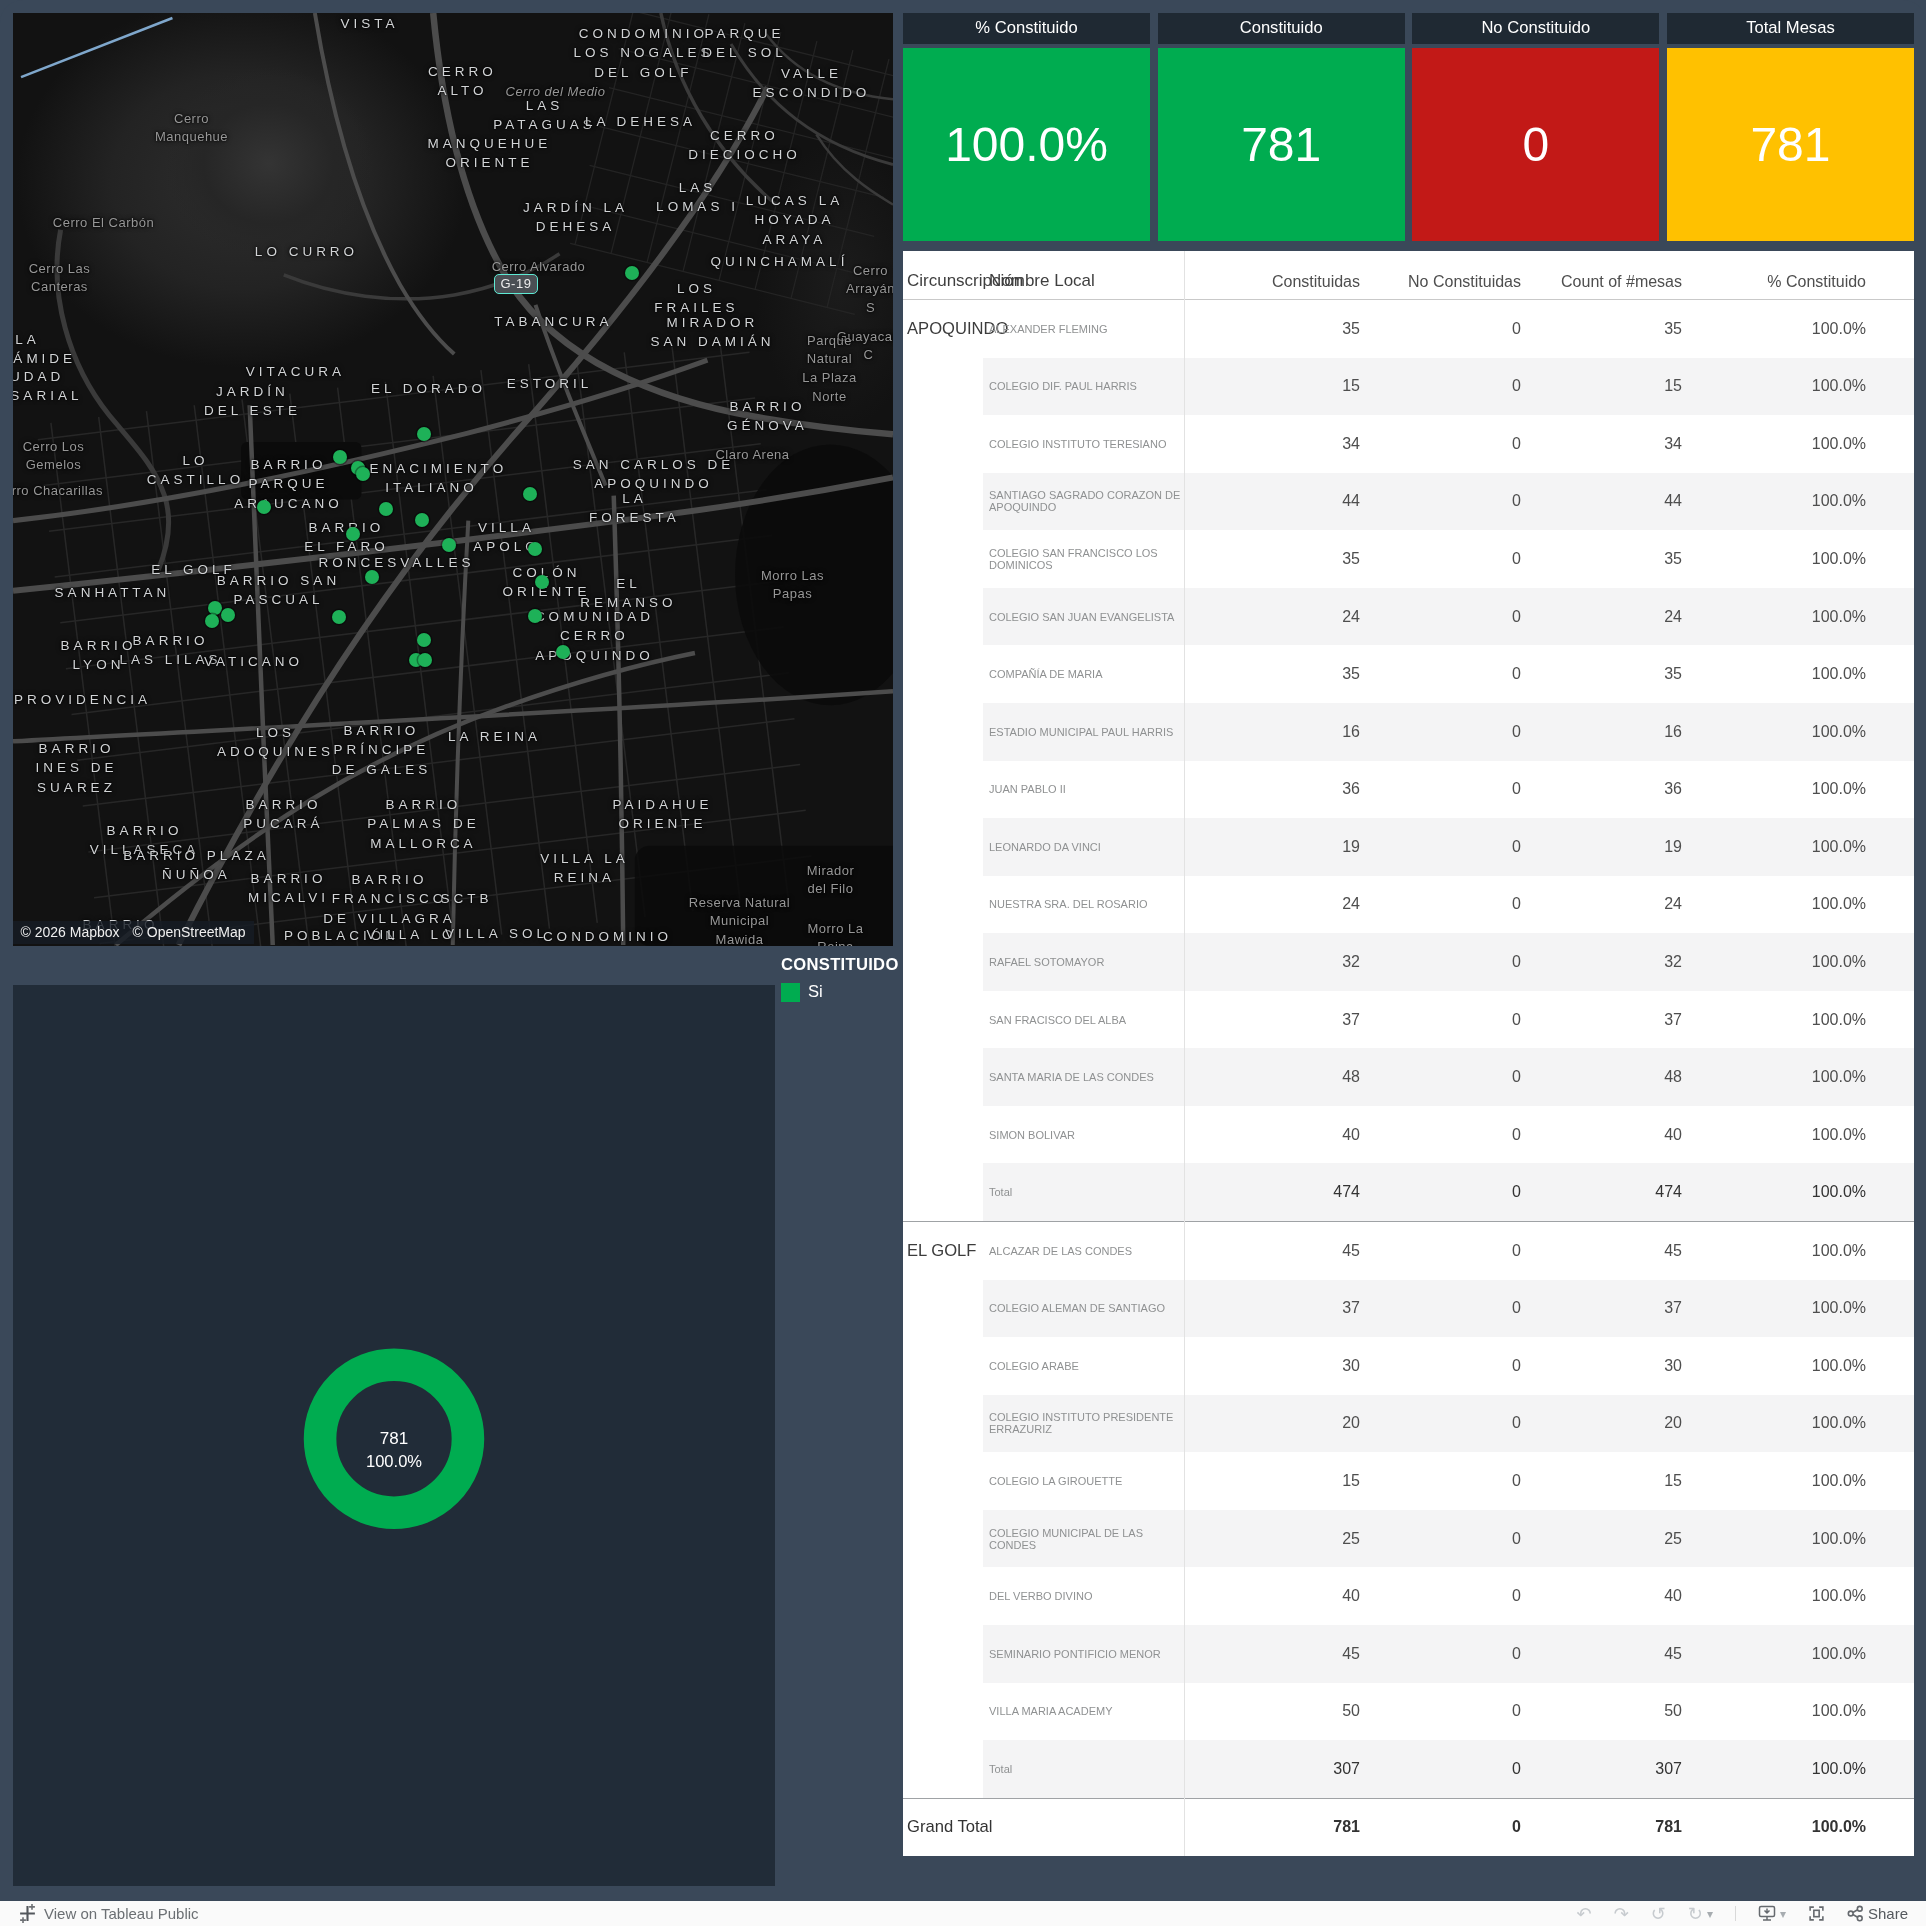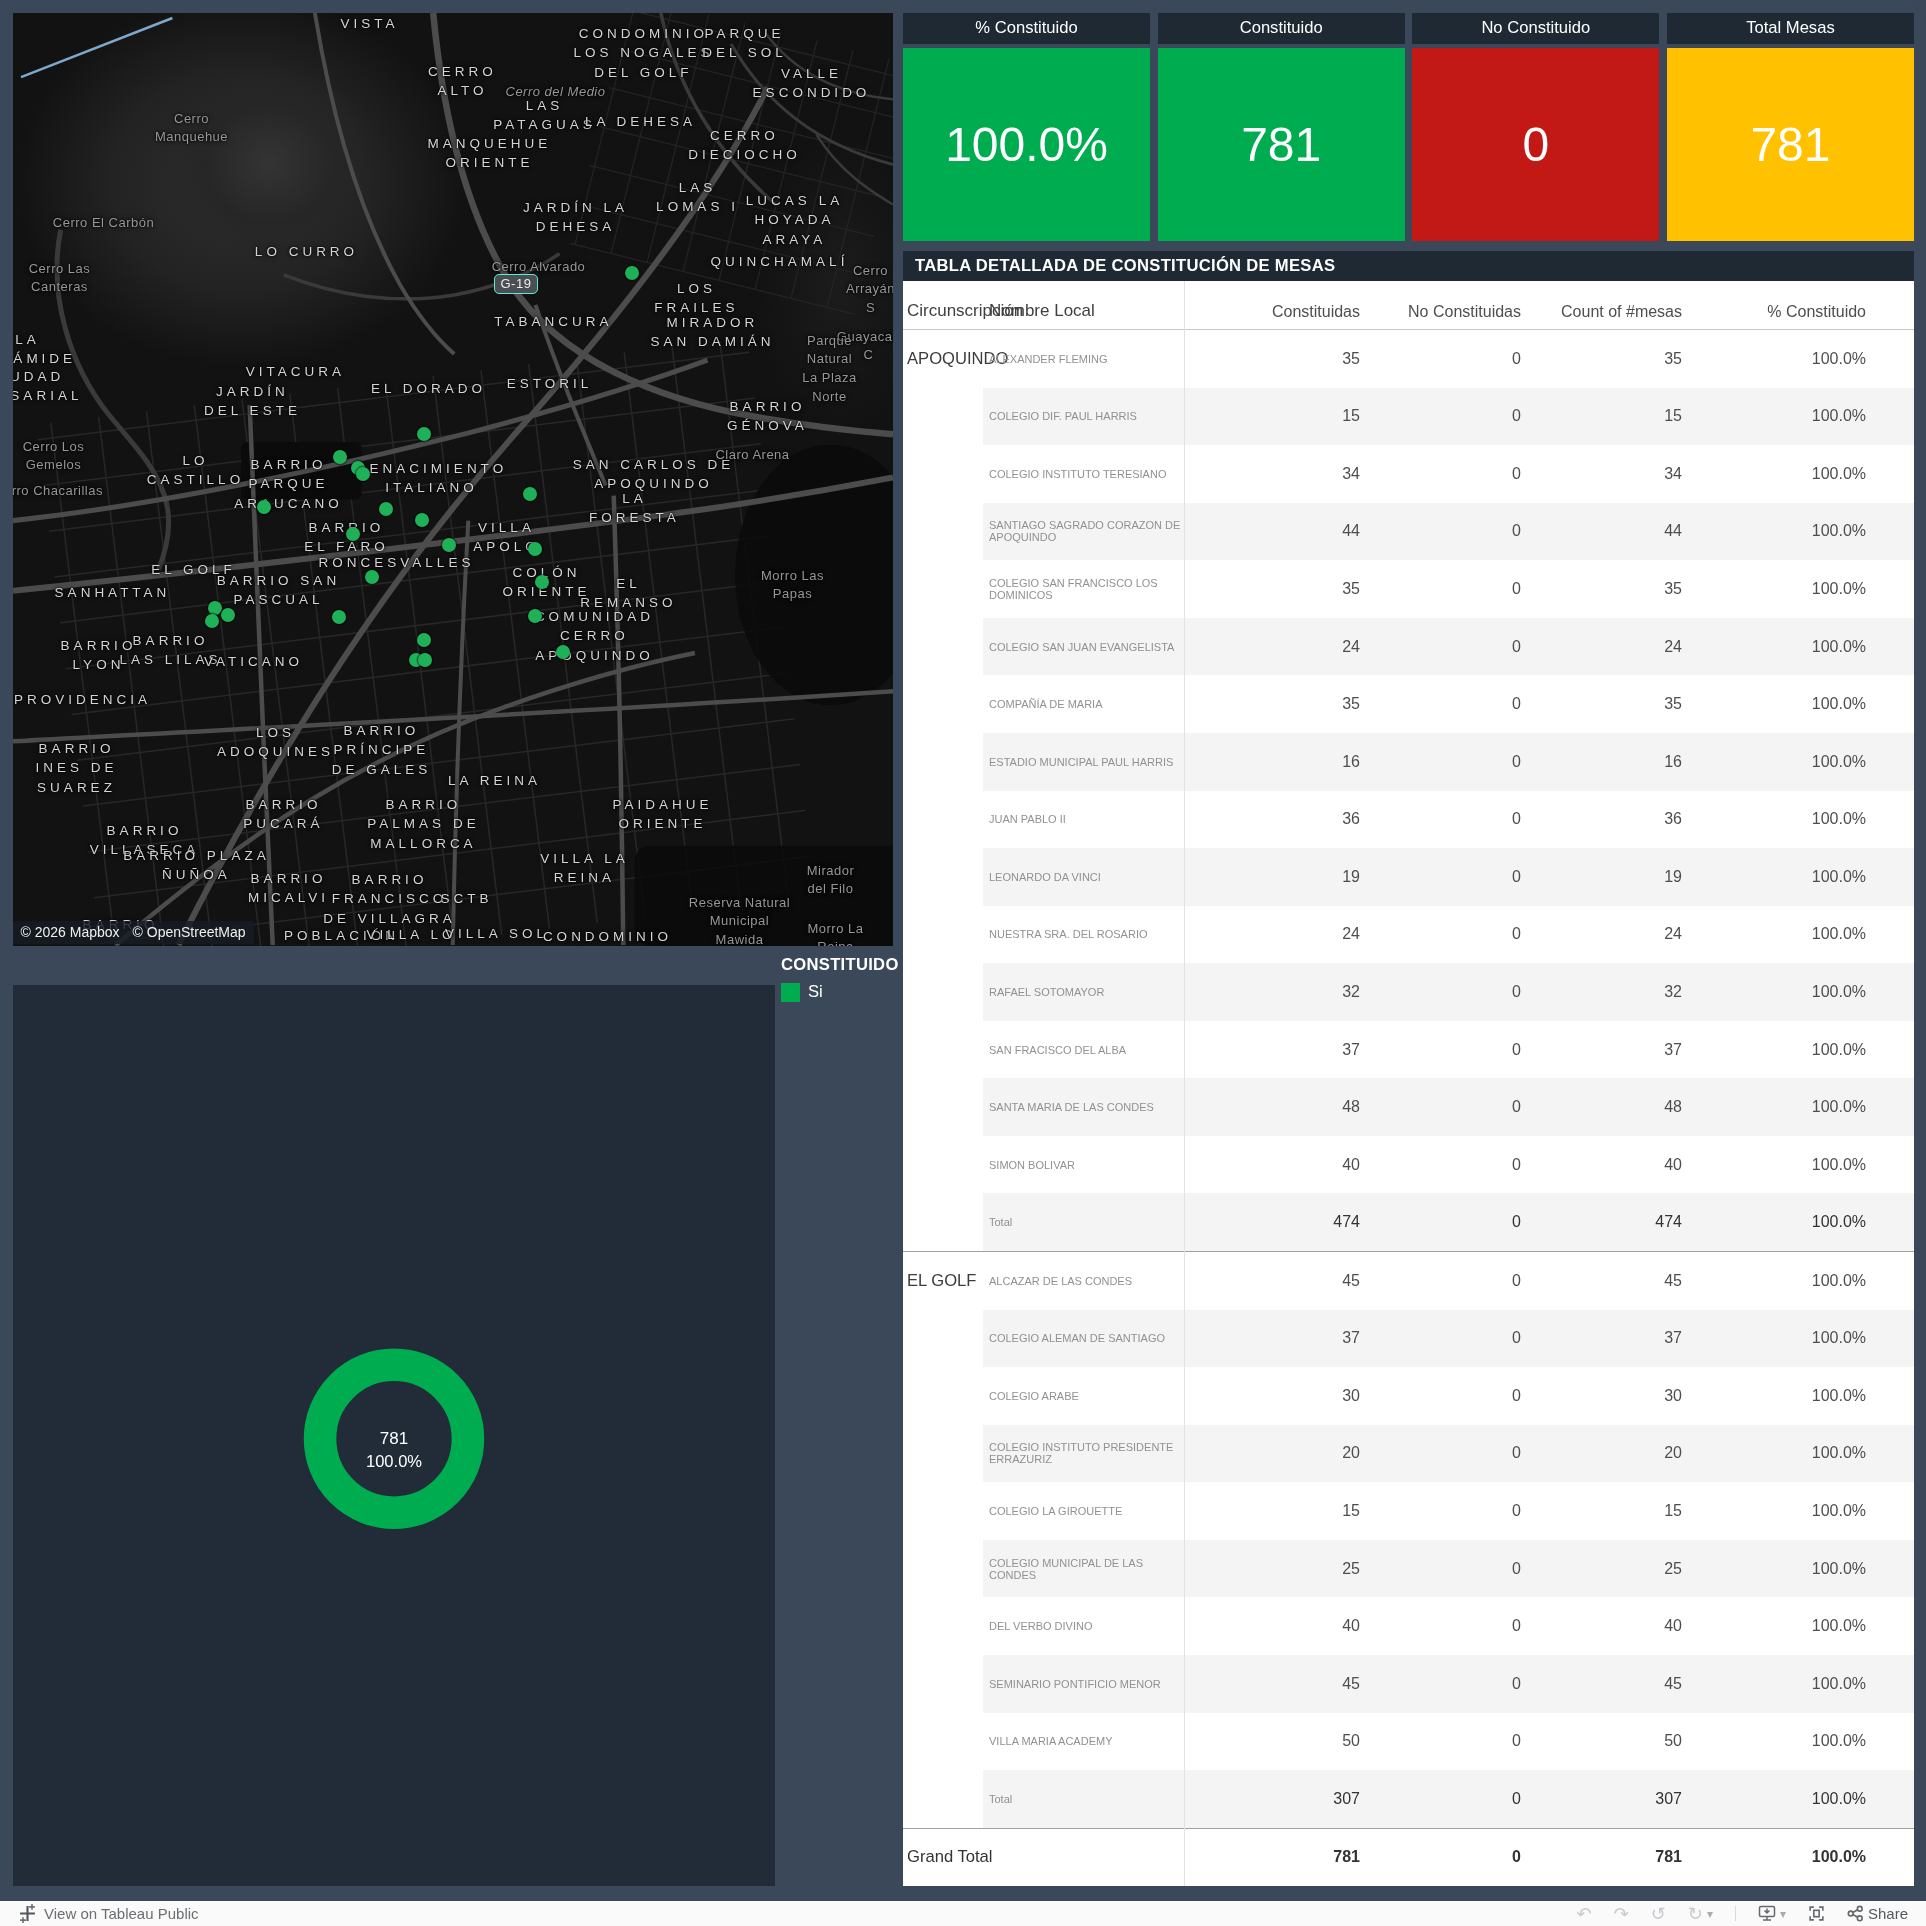--- a/index.html
+++ b/index.html
@@ -228,21 +228,21 @@
 LAS LILAS</div>
         <div class="mlab" style="left: 241px; top: 649px;">VATICANO</div>
         <div class="mlab" style="left: 86px; top: 643px;">BARRIO
 LYON</div>
         <div class="mlab" style="left: 70px; top: 687px;">PROVIDENCIA</div>
         <div class="mlab" style="left: 263px; top: 730px;">LOS
 ADOQUINES</div>
         <div class="mlab" style="left: 369px; top: 737px;">BARRIO
 PRÍNCIPE
 DE GALES</div>
-        <div class="mlab" style="left: 482px; top: 768px;">LA REINA</div>
+        <div class="mlab" style="left: 482px; top: 724px;">LA REINA</div>
         <div class="mlab" style="left: 64px; top: 755px;">BARRIO
 INES DE
 SUAREZ</div>
         <div class="mlab" style="left: 271px; top: 802px;">BARRIO
 PUCARÁ</div>
         <div class="mlab" style="left: 411px; top: 811px;">BARRIO
 PALMAS DE
 MALLORCA</div>
         <div class="mlab" style="left: 650px; top: 802px;">PAIDAHUE
 ORIENTE</div>
@@ -335,21 +335,20 @@
         <div class="kpi-title">No Constituido</div>
         <div class="kpi-value" style="background: rgb(194, 25, 23);">0</div>
       </div>
       <div class="kpi">
         <div class="kpi-title">Total Mesas</div>
         <div class="kpi-value" style="background: rgb(255, 193, 0);">781</div>
       </div>
     </section>
 
   <section id="table-panel">
-    <div id="table-title">TABLA DETALLADA DE CONSTITUCIÓN DE MESAS</div>
     <div id="table-body">
       <div id="col-divider"></div>
       <div id="thead">
           <div class="th txt0">Circunscripción</div>
           <div class="th txt1">Nombre Local</div>
           <div class="th num">Constituidas</div>
           <div class="th num">No Constituidas</div>
           <div class="th num">Count of #mesas</div>
           <div class="th num last">% Constituido</div>
         </div>

